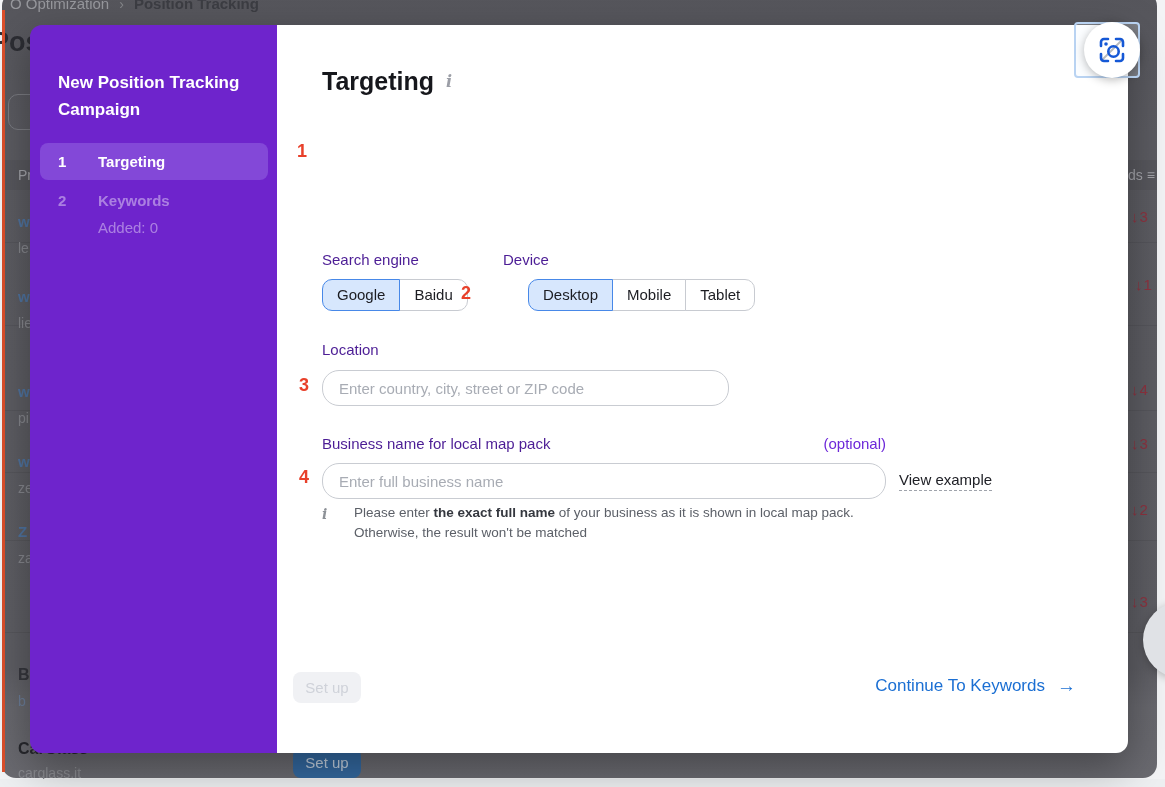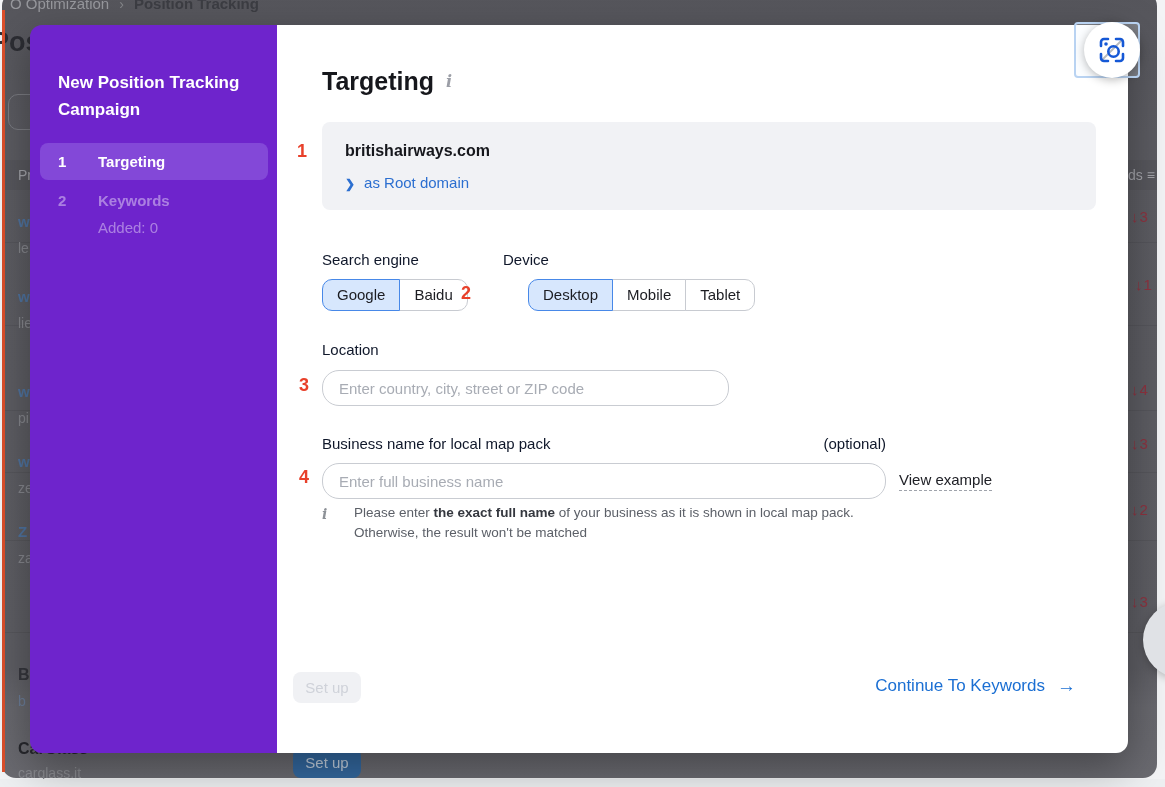--- a/index.html
+++ b/index.html
@@ -48,36 +48,36 @@
   .info-i { font-family:"DejaVu Serif", serif; font-style:italic; font-weight:bold; color:#9b9ea6; font-size:16px; cursor:pointer; }
   .c-title .info-i { margin-left:12px; vertical-align:3px; }
 
   .panel { position:absolute; left:45px; top:97px; width:774px; height:88px; background:#f1f2f5; border-radius:8px; }
   .panel-domain { position:absolute; left:23px; top:20px; font-size:16px; font-weight:bold; color:#16171c; }
   .panel-link { position:absolute; left:23px; top:52px; font-size:15px; color:#2c6fd0; cursor:pointer; }
   .panel-link .chev { font-size:12px; font-weight:bold; margin-right:9px; }
 
   .mark { position:absolute; color:#e8402a; font-size:18px; font-weight:bold; z-index:5; }
 
-  .fld-label { position:absolute; font-size:15px; color:#0f172a; }
+  .fld-label { position:absolute; font-size:15px; color:#4c1d95; }
   .seg-group { position:absolute; display:flex; }
   .seg { height:32px; line-height:30px; padding:0 14px; font-size:15px; color:#1c1d22; background:#fff;
          border:1px solid #c8cbd1; cursor:pointer; }
   .seg + .seg { margin-left:-1px; }
   .seg:first-child { border-radius:10px 0 0 10px; }
   .seg:last-child { border-radius:0 10px 10px 0; }
   .seg.sel { background:#d7e7fd; border-color:#4788e8; position:relative; z-index:1; }
   .seg.sel:first-child { border-radius:10px 0 0 10px; }
 
   .pill-input { position:absolute; height:33px; border:1px solid #c9ccd2; border-radius:17px; padding:17px 16px;
                 font-size:15px; color:#333; outline:none; font-family:"Liberation Sans",sans-serif; background:#fff; }
   .pill-input::placeholder { color:#a8acb4; }
 
   .biz-row { position:absolute; left:45px; top:410px; width:564px; display:flex; justify-content:space-between; }
-  .optional { color:#0f172a; font-size:15px; }
+  .optional { color:#6d28d9; font-size:15px; }
   .view-example { position:absolute; left:622px; top:446px; font-size:15px; color:#202127;
                   border-bottom:1px dashed #9fa3ab; padding-bottom:2px; cursor:pointer; }
 
   .note { position:absolute; left:45px; top:478px; width:600px; font-size:13.5px; line-height:20px; color:#5c6068; }
   .note .info-i { position:absolute; left:0; top:1px; font-size:14px; color:#8d9197; }
   .note .txt { display:block; margin-left:32px; }
   .note b { color:#35383f; }
 
   .ghost-setup { position:absolute; left:16px; top:647px; width:68px; height:31px; background:#f0f1f4; border-radius:8px;
                  color:#cfd2d9; font-size:15px; text-align:center; line-height:31px; }
@@ -156,26 +156,20 @@
       <div class="sb-step2">
         <span class="num">2</span>
         <span class="lbl">Keywords</span>
       </div>
       <div class="sb-sub">Added: 0</div>
     </div>
 
     <div class="content">
       <div class="c-title"><span>Targeting</span><span class="info-i">i</span></div>
 
-      <div class="panel">
-        <div class="panel-domain">britishairways.com</div>
-        <div class="panel-link">
-          <span class="chev">❯</span><span>as Root domain</span>
-        </div>
-      </div>
 
       <div class="mark" style="left:20px; top:116px;">1</div>
       <div class="mark" style="left:184px; top:258px;">2</div>
       <div class="mark" style="left:22px; top:350px;">3</div>
       <div class="mark" style="left:22px; top:442px;">4</div>
 
       <div class="fld-label" style="left:45px; top:226px;">Search engine</div>
       <div class="fld-label" style="left:215px; top:226px;margin-left:11px;">Device</div>
 
       <div class="seg-group" style="left:45px; top:254px;justify-content:space-between;">

